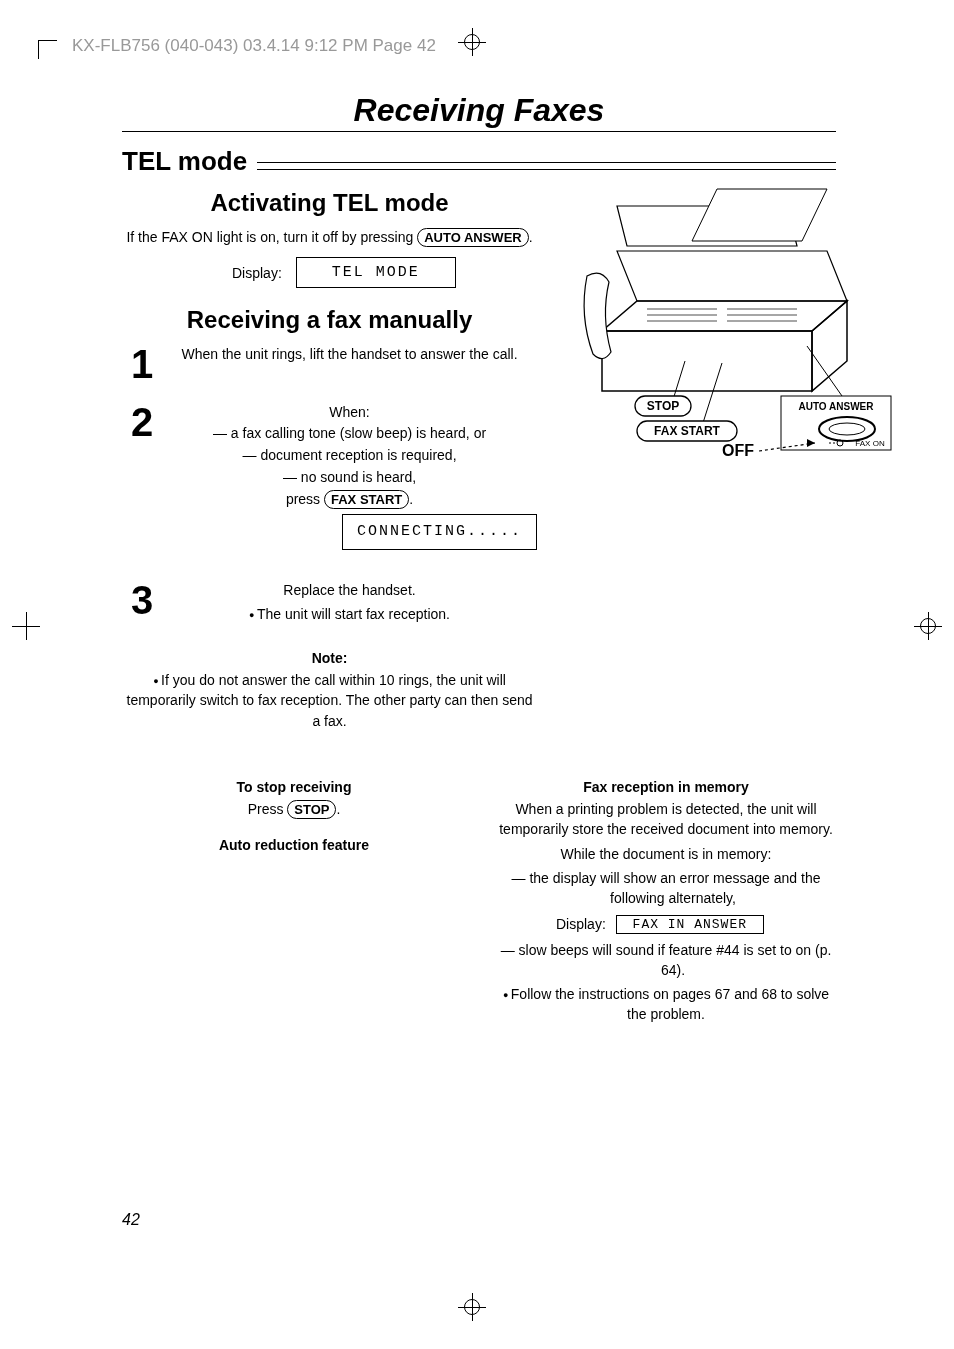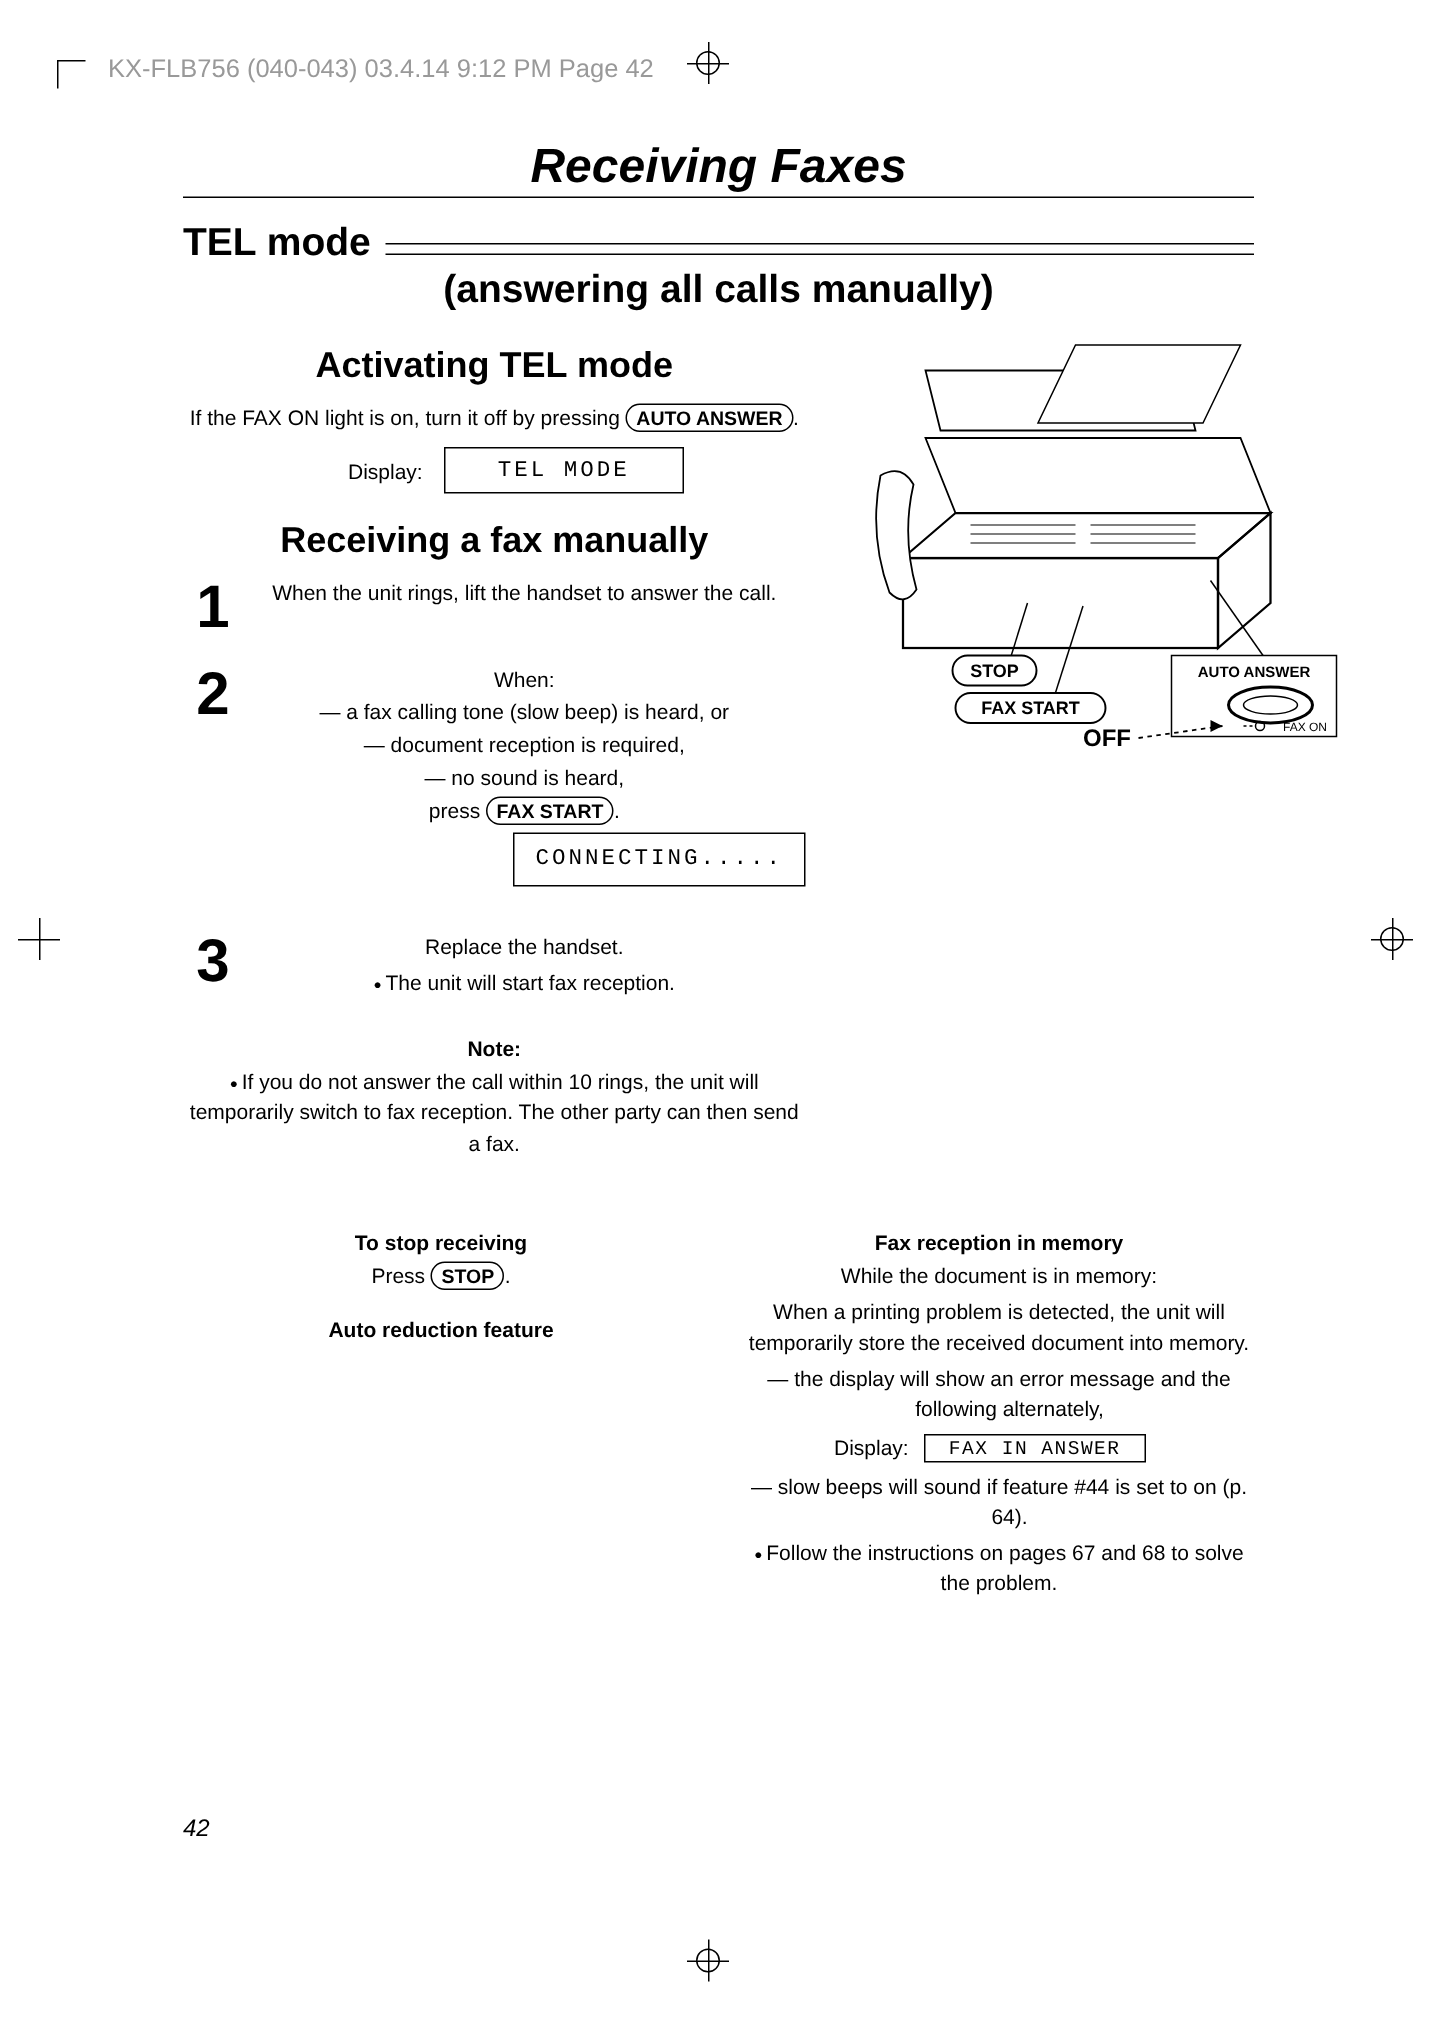--- a/index.html
+++ b/index.html
@@ -175,21 +175,20 @@
   <div class="slug">KX-FLB756 (040-043)  03.4.14  9:12 PM  Page 42</div>
 
   <div class="content">
     <h1 class="section">Receiving Faxes</h1>
     <hr class="thin-rule">
 
     <h2 class="tel">
       <span>TEL mode</span>
       <span class="bars"></span>
     </h2>
-    <h2 class="sub">(answering all calls manually)</h2>
 
     <div class="two-col">
       <div class="col-l">
         <h3>Activating TEL mode</h3>
         <p>
           <span>If the FAX ON light is on, turn it off by pressing </span><span class="btn">AUTO ANSWER</span>.
         </p>
         <div class="display-row">
           <span class="lbl">Display:</span>
           <span class="lcd">TEL MODE</span>
@@ -301,22 +300,22 @@
         <div class="sub-h">To stop receiving</div>
         <p>
           <span>Press </span><span class="btn">STOP</span>.
         </p>
 
         <div class="sub-h">Auto reduction feature</div>
       </div>
 
       <div class="rcol">
         <div class="sub-h">Fax reception in memory</div>
+        <p>When a printing problem is detected, the unit will temporarily store the received document into memory.</p>
         <p>While the document is in memory:</p>
-        <p>When a printing problem is detected, the unit will temporarily store the received document into memory.</p>
         <div class="dash">
           <span class="d">the display will show an error message and the following alternately,</span>
         </div>
         <div class="small-lcd-row">
           <span class="lbl">Display:</span>
           <span class="lcd sm">FAX IN ANSWER</span>
         </div>
         <div class="dash">
           <span class="d">slow beeps will sound if feature #44 is set to on (p. 64).</span>
         </div>

